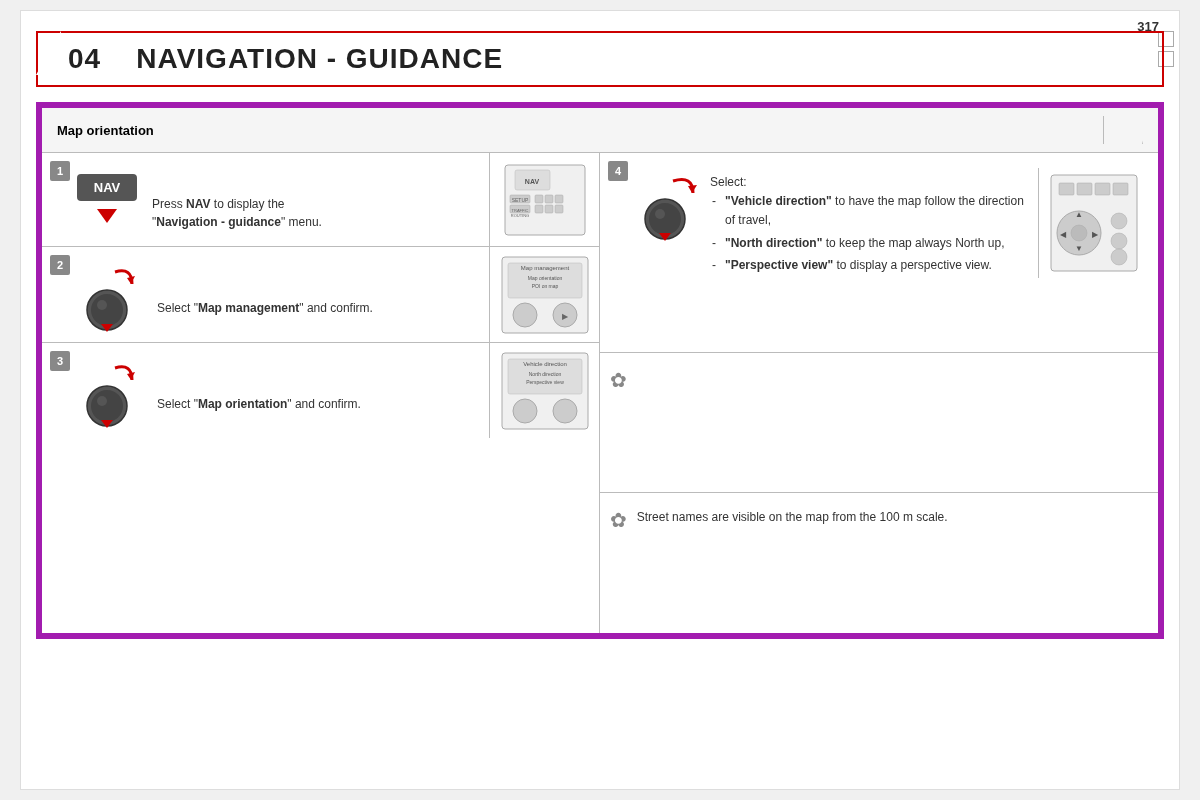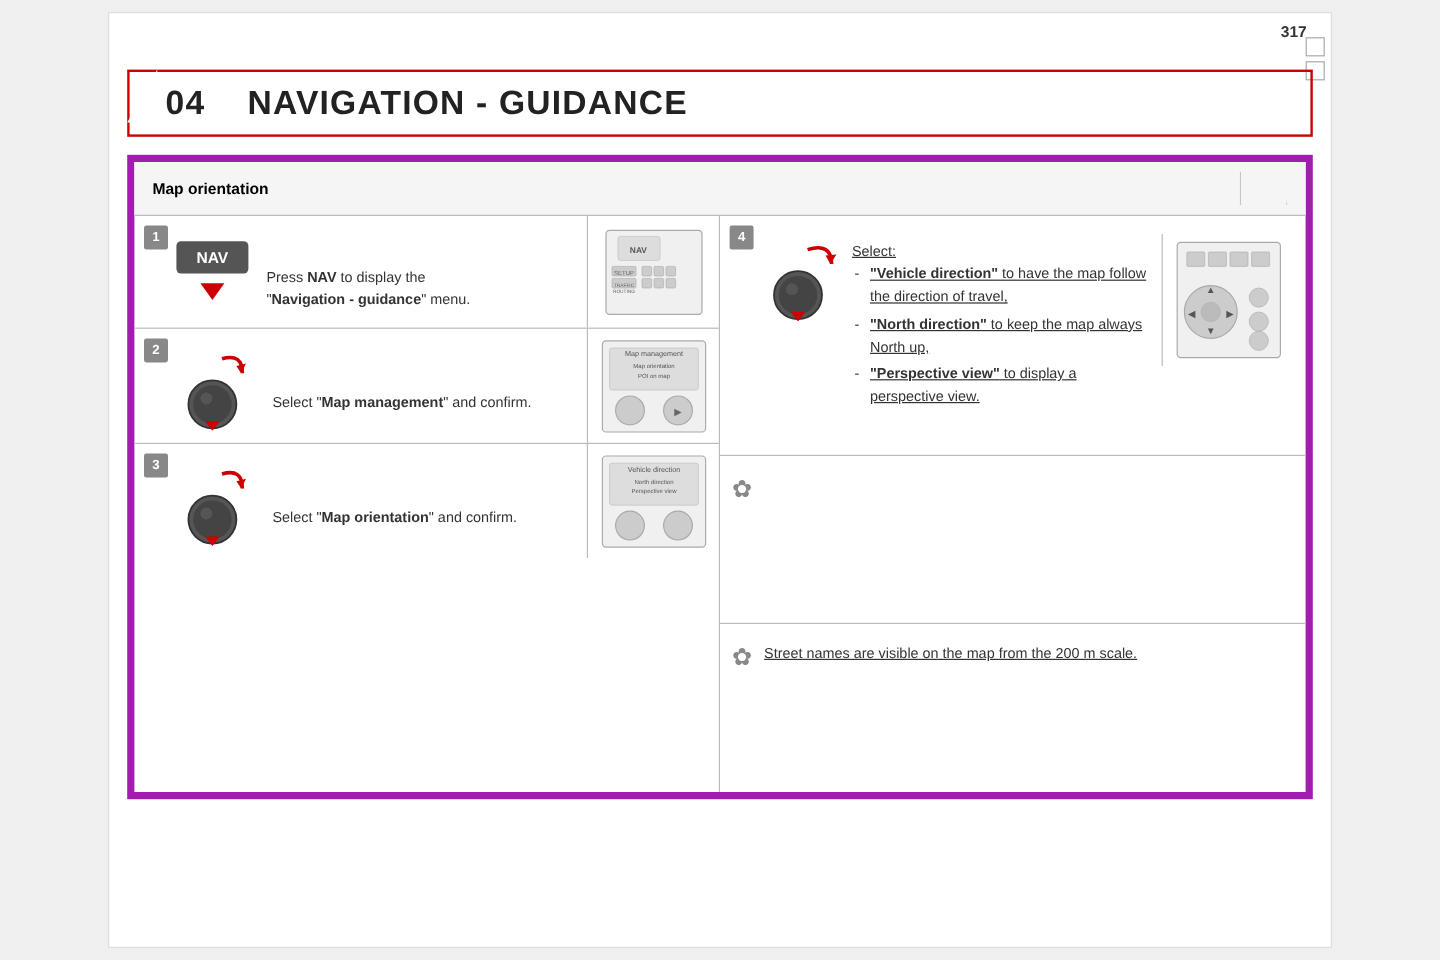--- a/index.html
+++ b/index.html
@@ -6,21 +6,21 @@
     body {
       font-family: Arial, sans-serif;
       background: #f0f0f0;
       width: 1200px;
       height: 800px;
       overflow: hidden;
       position: relative;
     }
     .page {
       background: white;
-      width: 1020px;
+      width: 1160px;
       min-height: 780px;
       margin: 10px auto;
       position: relative;
       border: 1px solid #ddd;
     }
     .page-number {
       position: absolute;
       top: 8px;
       right: 20px;
       font-size: 13px;
@@ -36,21 +36,21 @@
       gap: 4px;
     }
     .sidebar-mark {
       width: 16px;
       height: 16px;
       border: 1px solid #aaa;
       background: white;
     }
     .header {
       border: 2px solid #cc0000;
-      margin: 47px 15px 15px 15px;
+      margin: 20px 15px 15px 15px;
       padding: 10px 20px;
       position: relative;
     }
     .header::before {
       content: '';
       position: absolute;
       top: -2px;
       left: -2px;
       width: 0;
       height: 0;
@@ -193,21 +193,20 @@
       display: flex;
       align-items: center;
       justify-content: center;
       border-radius: 2px;
     }
     .info-text {
       font-size: 12px;
       line-height: 1.6;
       color: #333;
       flex: 1;
-      text-decoration: underline;
     }
     .info-text b {
       font-weight: bold;
     }
     .info-text ul {
       list-style: none;
       padding: 0;
       margin: 0;
     }
     .info-text ul li {
@@ -411,20 +410,20 @@
           </div>
         </div>
 
         <div class="info-cell">
           <div class="sun-icon">✿</div>
         </div>
 
         <div class="info-cell" style="border-bottom:none;">
           <div class="sun-icon">✿</div>
           <div class="info-text">
-            Street names are visible on the map from the 200 m scale.
+            Street names are visible on the map from the 100 m scale.
           </div>
         </div>
 
       </div>
     </div>
   </div>
 </div>
 
 </body></html>

